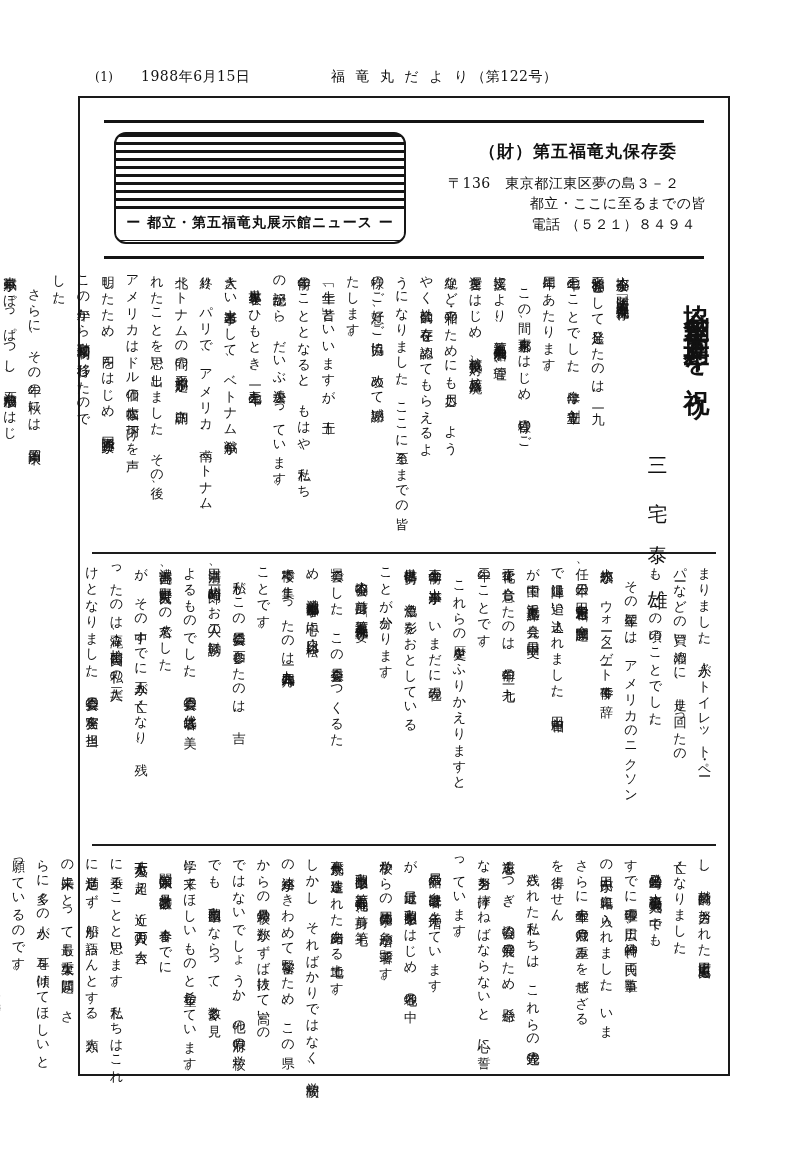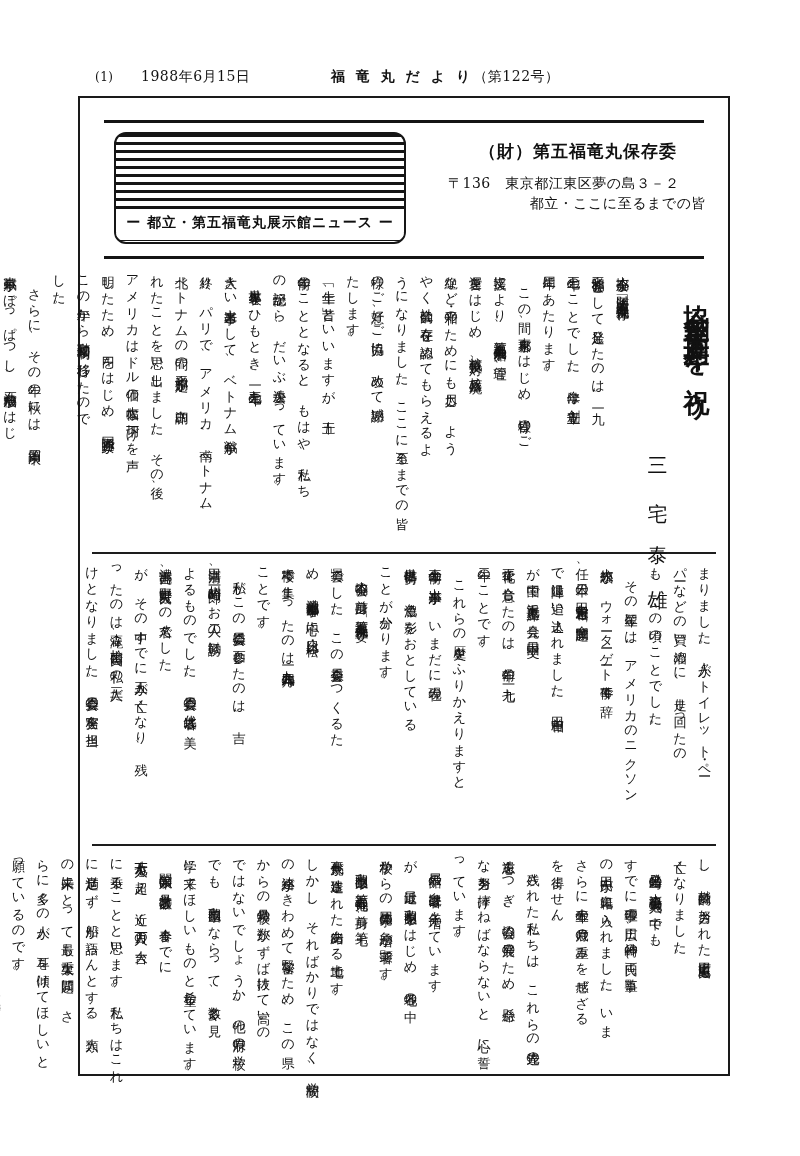--- a/index.html
+++ b/index.html
@@ -24,21 +24,21 @@
     width: 620px;
     height: 22px;
     display: flex;
     align-items: baseline;
     font-size: 14px;
     letter-spacing: 0.5px;
     white-space: nowrap;
   }
   .runhead .pageno { width: 46px; font-size: 12px; }
   .runhead .issdate { width: 190px; }
-  .runhead .titleline { letter-spacing: 3px; font-weight: bold; }
+  .runhead .titleline { letter-spacing: 3px; }
   .runhead .issno { letter-spacing: 0.5px; }
 
   
   .frame {
     position: absolute;
     left: 78px;
     top: 96px;
     width: 652px;
     height: 980px;
     border: 2px solid #1a1a1a;
@@ -239,20 +239,21 @@
     <div class="logo-box">
       <div class="logo-sub-wrap">
         <span class="logo-sub">ー 都立・第五福竜丸展示館ニュース ー</span>
       </div>
     </div>
 
     <div class="publisher">
       <div class="pub-name">（財）第五福竜丸保存委</div>
       <div class="pub-addr1">〒136　東京都江東区夢の島３－２</div>
       <div class="pub-addr2">都立・ここに至るまでの皆</div>
+      <div class="pub-tel">電話 （５２１）８４９４</div>
     </div>
 
     <div class="rule-bottom"></div>
   </div>
 
   <div class="article">
 
     <div class="blockline bl-1"></div>
     <div class="blockline bl-2"></div>
 

